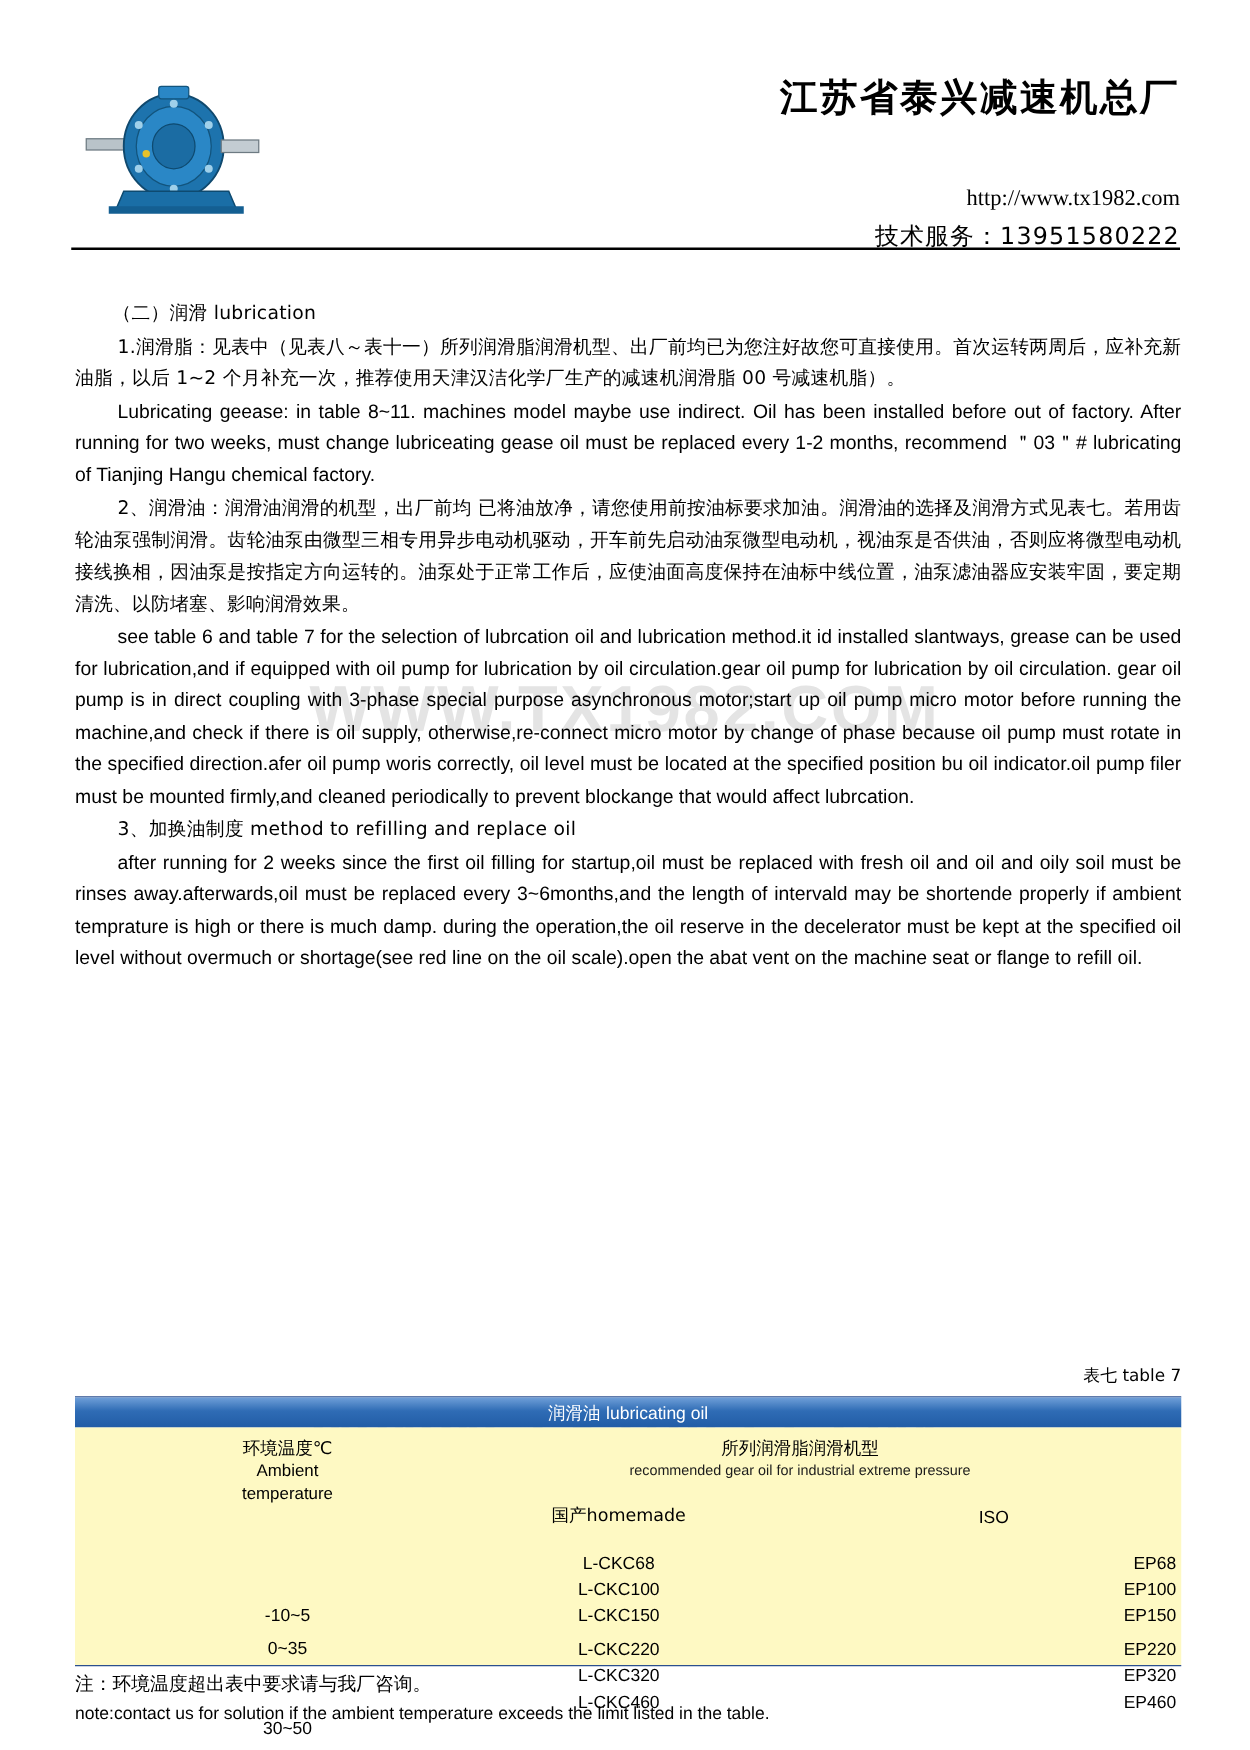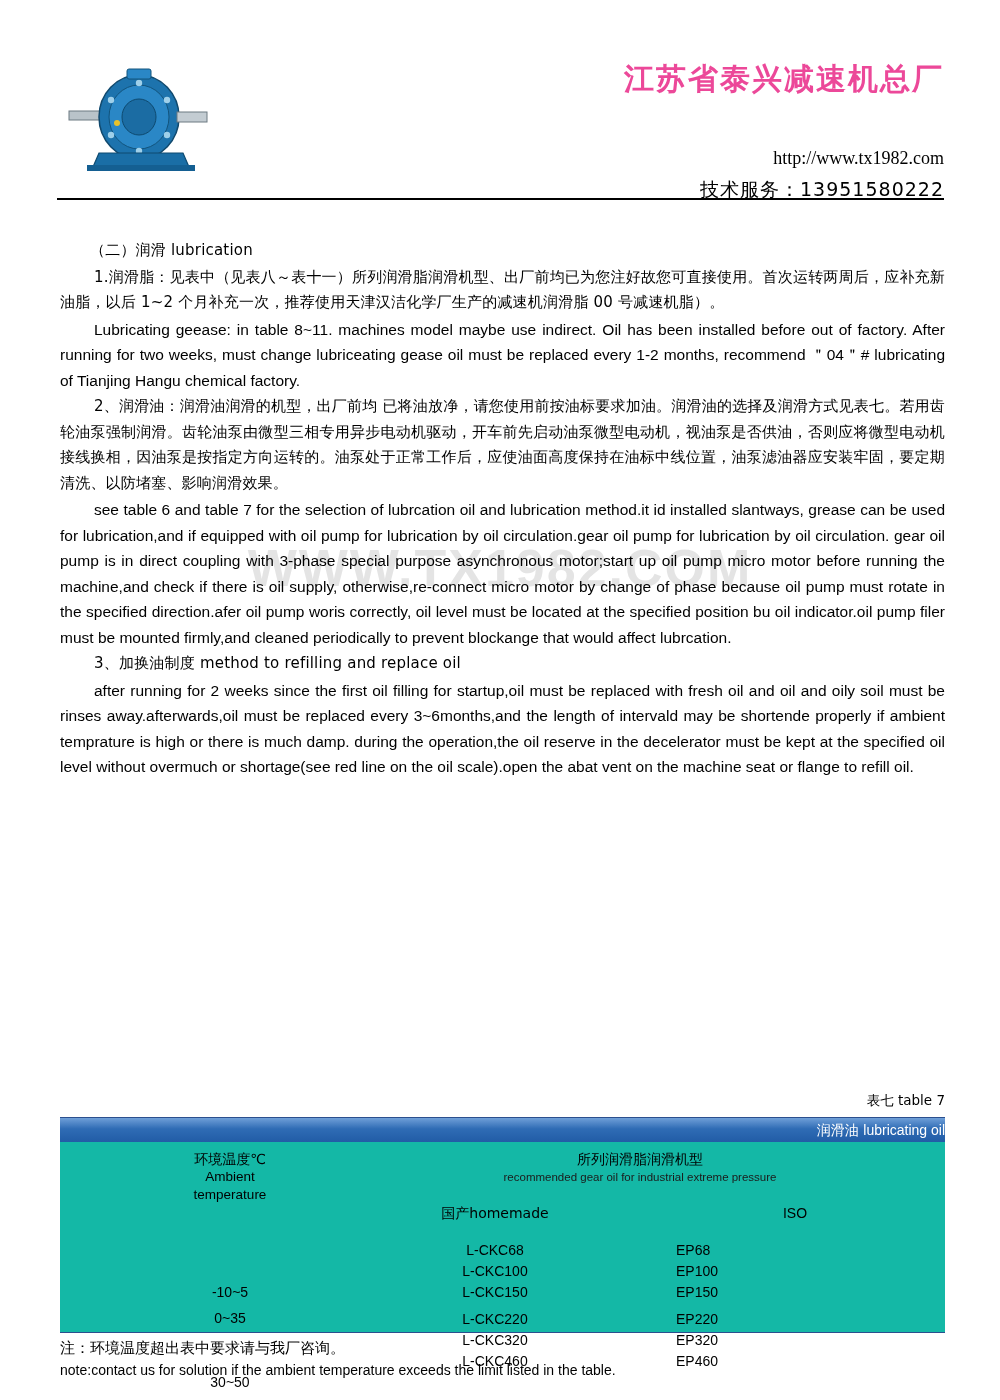--- a/index.html
+++ b/index.html
@@ -58,21 +58,21 @@
     right: 0;
     top: 4px;
     text-align: right;
     width: 600px;
   }
   #company-name {
     font-family: "DejaVu Sans", sans-serif;
     font-weight: bold;
     font-size: 30px;
     letter-spacing: 2px;
-    color: #ec4899;
+    color: #000000;
     line-height: 40px;
     white-space: nowrap;
   }
   #company-url {
     font-family: "Liberation Serif", serif;
     font-size: 18px;
     color: #000;
     line-height: 30px;
     margin-top: 44px;
   }
@@ -131,29 +131,29 @@
     left: 60px;
     top: 1117px;
     width: 885px;
     z-index: 10;
     border-top: 1px solid #2b4f8e;
     border-bottom: 1px solid #2b4f8e;
   }
   #table-title {
     height: 24px;
     line-height: 24px;
-    text-align: right;
+    text-align: center;
     color: #ffffff;
     font-size: 14px;
     font-family: "DejaVu Sans", sans-serif;
     background: linear-gradient(to bottom, #6f9fd8 0%, #2f6cb5 45%, #215ca6 100%);
   }
   #table-title .en-sub { font-family: "Liberation Sans", sans-serif; }
   #table-body {
-    background: #14b8a6;
+    background: #fef9c3;
     position: relative;
     height: 190px;
     padding-left: 21px;
   }
   .col-head {
     position: absolute;
     text-align: center;
     font-size: 13.5px;
     line-height: 18px;
     color: #000;
@@ -208,23 +208,23 @@
   .row-home {
     position: absolute;
     left: 300px;
     width: 270px;
     text-align: center;
     font-family: "Liberation Sans", sans-serif;
     font-size: 14px;
   }
   .row-iso {
     position: absolute;
-    left: 616px;
+    left: 651px;
     width: 230px;
-    text-align: left;
+    text-align: right;
     font-family: "Liberation Sans", sans-serif;
     font-size: 14px;
   }
   #table-note {
     position: absolute;
     left: 60px;
     top: 1338px;
     width: 885px;
     z-index: 10;
   }
@@ -280,21 +280,21 @@
     <div id="company-url">http://www.tx1982.com</div>
     <div id="service-line">技术服务：13951580222</div>
   </div>
 
 </div>
 
 <div id="content">
 
   <p class="cn indent">（二）润滑 lubrication</p>
   <p class="cn indent2">1.润滑脂：见表中（见表八～表十一）所列润滑脂润滑机型、出厂前均已为您注好故您可直接使用。首次运转两周后，应补充新油脂，以后 1~2 个月补充一次，推荐使用天津汉洁化学厂生产的减速机润滑脂 00 号减速机脂）。</p>
-  <p class="en indent2">Lubricating geease: in table 8~11. machines model maybe use indirect. Oil has been installed before out of factory. After running for two weeks, must change lubriceating gease oil must be replaced every 1-2 months, recommend ＂04＂# lubricating of Tianjing Hangu chemical factory.</p>
+  <p class="en indent2">Lubricating geease: in table 8~11. machines model maybe use indirect. Oil has been installed before out of factory. After running for two weeks, must change lubriceating gease oil must be replaced every 1-2 months, recommend ＂03＂# lubricating of Tianjing Hangu chemical factory.</p>
   <p class="cn indent2">2、润滑油：润滑油润滑的机型，出厂前均 已将油放净，请您使用前按油标要求加油。润滑油的选择及润滑方式见表七。若用齿轮油泵强制润滑。齿轮油泵由微型三相专用异步电动机驱动，开车前先启动油泵微型电动机，视油泵是否供油，否则应将微型电动机接线换相，因油泵是按指定方向运转的。油泵处于正常工作后，应使油面高度保持在油标中线位置，油泵滤油器应安装牢固，要定期清洗、以防堵塞、影响润滑效果。</p>
   <p class="en indent2">see table 6 and table 7 for the selection of lubrcation oil and lubrication method.it id installed slantways, grease can be used for lubrication,and if equipped with oil pump for lubrication  by oil circulation.gear oil pump for lubrication by oil circulation. gear oil pump is in direct coupling with 3-phase special purpose asynchronous motor;start up oil pump micro motor before running the machine,and check if there is oil supply, otherwise,re-connect micro motor by change of phase because oil pump must rotate in the specified direction.afer oil pump woris correctly, oil level must be located at the specified position bu oil indicator.oil pump filer must be mounted firmly,and cleaned periodically to prevent blockange that would affect lubrcation.</p>
   <p class="cn indent2">3、加换油制度 method to refilling and replace oil</p>
   <p class="en indent2">after running for 2 weeks since the first oil filling for startup,oil must be replaced with fresh oil and oil and oily soil must be rinses away.afterwards,oil must  be replaced every 3~6months,and the length of intervald may be shortende properly if ambient temprature is high or there is much damp. during the operation,the oil reserve in the decelerator must be kept at the specified oil level without overmuch or shortage(see red line on the oil scale).open the abat vent on the machine seat or flange to refill oil.</p>
 
 </div>
 
 <div id="table-label">表七  table 7</div>
 
 <div id="oil-table">

